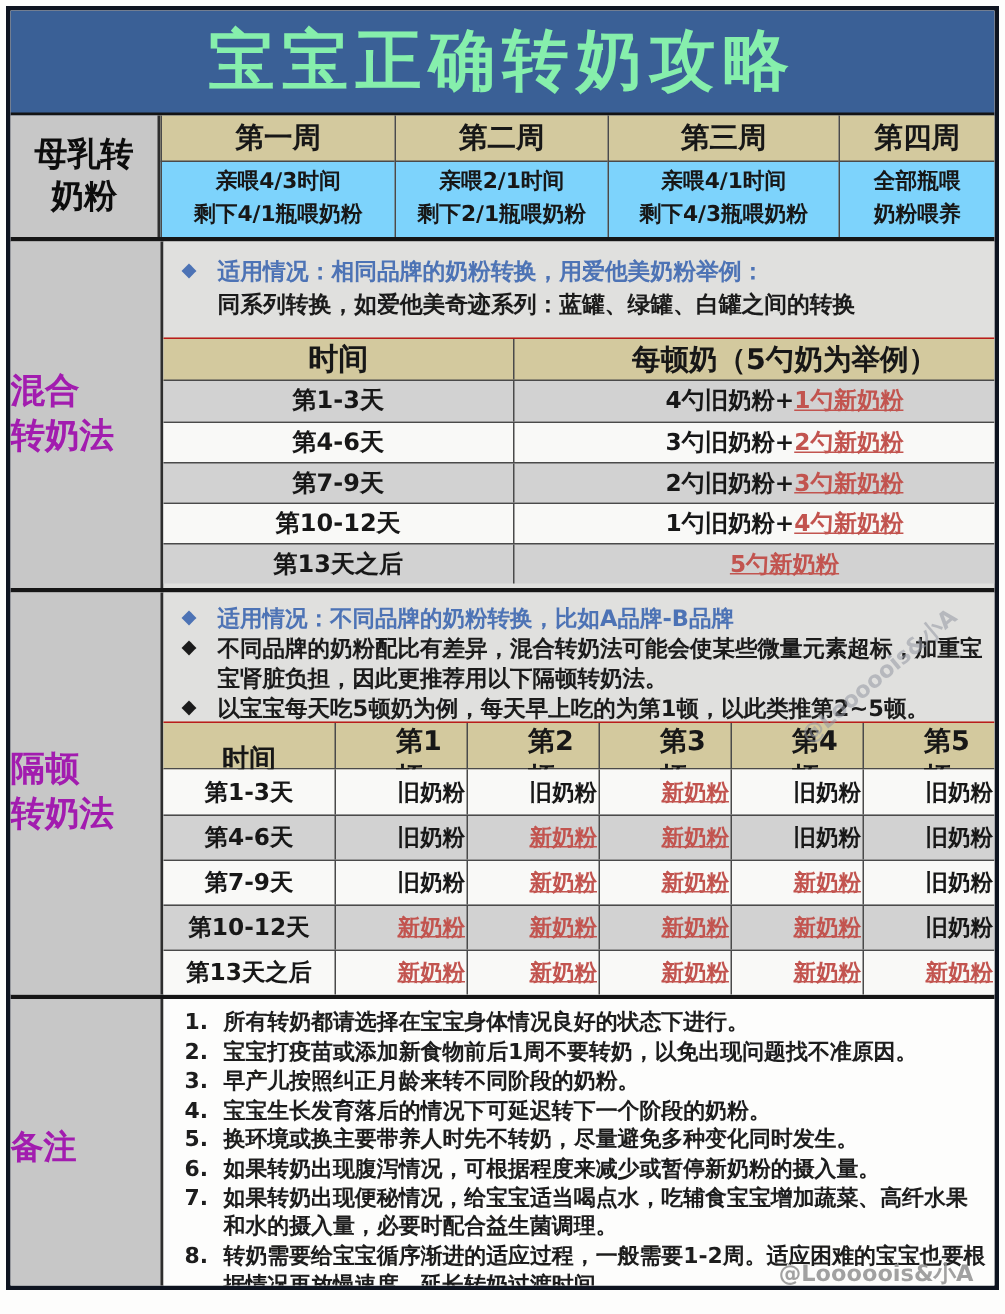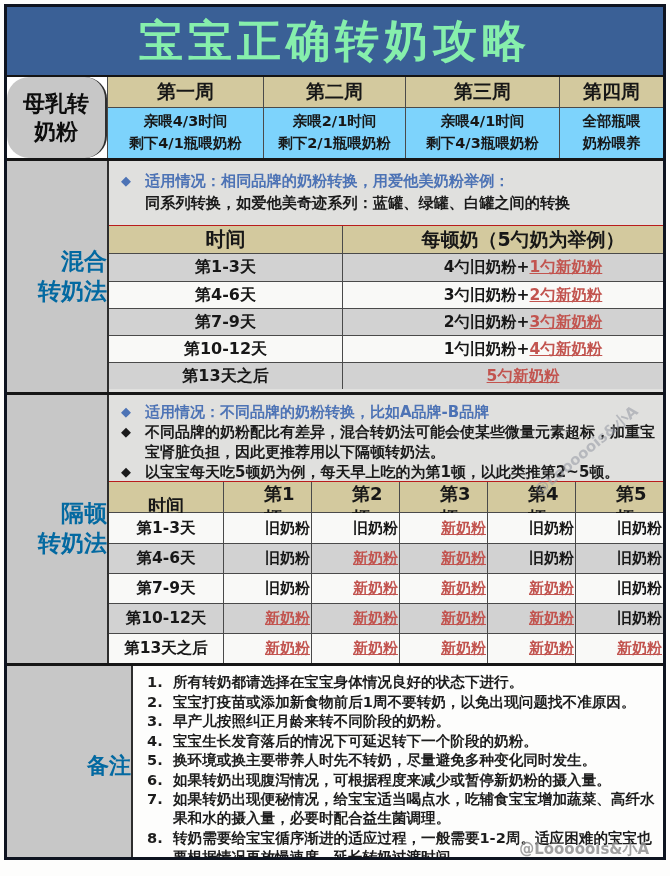--- a/index.html
+++ b/index.html
@@ -9,31 +9,31 @@
          border:3px solid #0e1420;background:#ffffff;display:flex;flex-direction:column;overflow:hidden;}
 
   
   .banner{height:68px;flex:0 0 auto;background:#3a6096;border-bottom:2px solid #141414;
           display:flex;align-items:center;justify-content:center;}
   .banner .t{color:#86efac;font-size:44px;font-weight:900;letter-spacing:5px;line-height:1;}
 
   
   .sec{box-sizing:border-box;border-bottom:3px solid #161616;display:flex;}
   .side{flex:0 0 100px;background:#c7c7c7;border-right:2px solid #2e2e2e;
-        display:flex;flex-direction:column;align-items:flex-end;justify-content:center;
-        font-weight:900;font-size:23px;line-height:1.3;color:#0369a1;text-align:center;}
-  .side.small{font-size:22px;padding-left:24px;}
+        display:flex;flex-direction:column;align-items:flex-start;justify-content:center;
+        font-weight:900;font-size:23px;line-height:1.3;color:#a21caf;text-align:center;}
+  .side.small{font-size:22px;}
   .body{flex:1;min-width:0;display:flex;flex-direction:column;}
 
   
   .breast{display:grid;grid-template-columns:100px 156px 142px 154px 1fr;grid-template-rows:31px 1fr;
           height:84px;flex:0 0 auto;border-bottom:3px solid #161616;box-sizing:border-box;}
   .breast .blabel{grid-row:1/3;grid-column:1;background:#c7c7c7;border-right:2px solid #2e2e2e;
           display:flex;flex-direction:column;align-items:center;justify-content:center;
-          font-weight:900;font-size:22px;line-height:1.25;color:#0d0d0d;border-radius:22px;}
+          font-weight:900;font-size:22px;line-height:1.25;color:#0d0d0d;}
   .b-head{background:#d3c99e;border-left:1px solid #4a4a4a;border-bottom:1px solid #4a4a4a;
           display:flex;align-items:center;justify-content:center;font-weight:900;font-size:19px;}
   .b-cell{background:#7dd3fc;border-left:1px solid #4a4a4a;display:flex;flex-direction:column;
           align-items:center;justify-content:center;font-weight:700;font-size:14.5px;line-height:1.5;}
 
   
   .notes{box-sizing:border-box;padding:9px 8px 0 12px;}
   .note-line{display:flex;font-size:15px;font-weight:700;line-height:20px;color:#1b1b1b;}
   .note-line .bullet{flex:0 0 24px;text-align:left;font-size:13px;}
   .note-line .bullet.blue{color:#4d73b5;}

